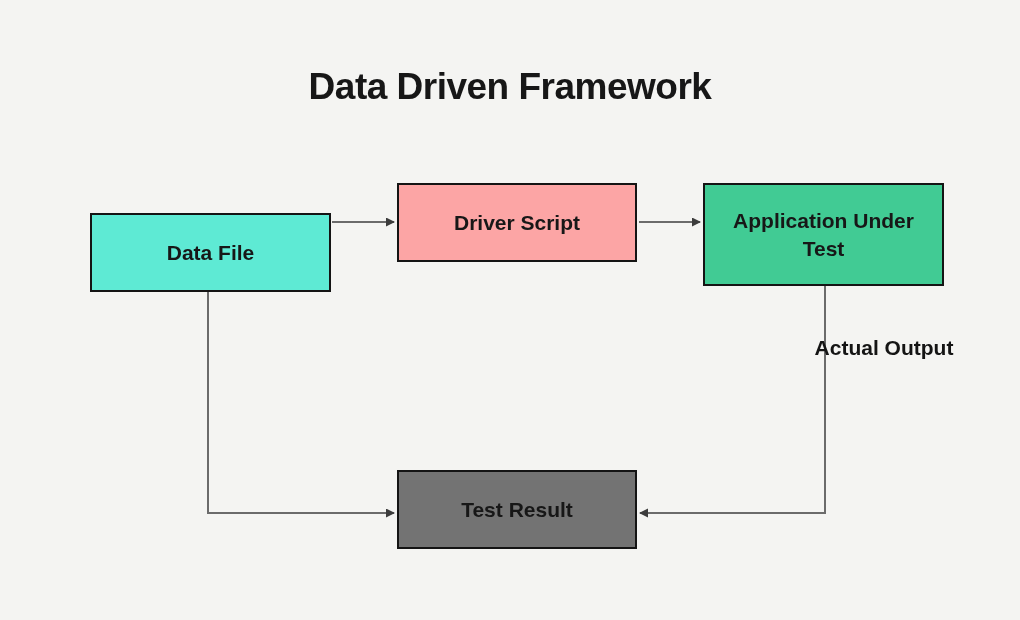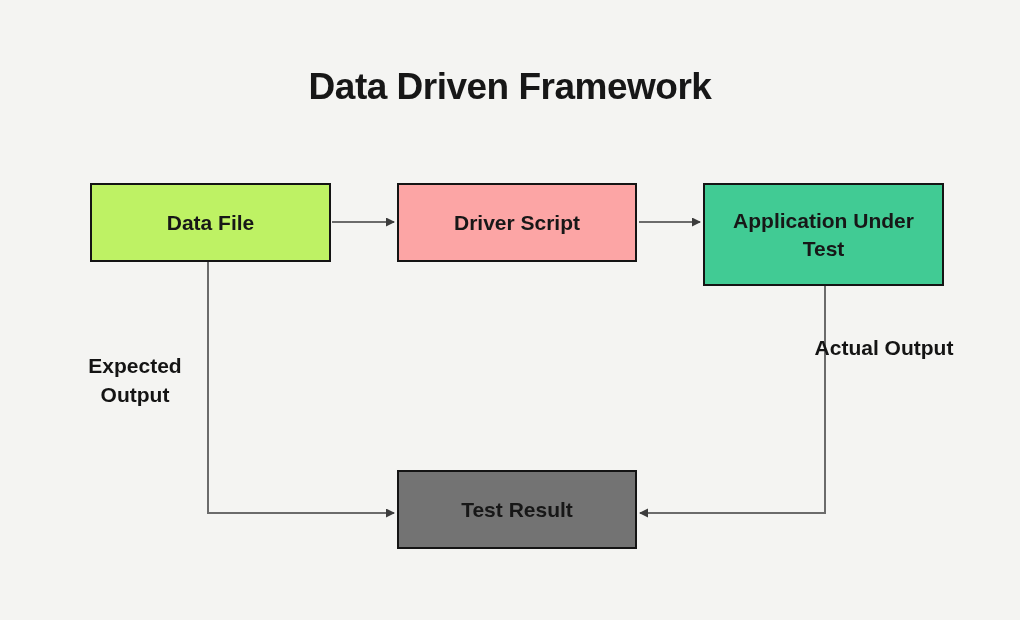--- a/index.html
+++ b/index.html
@@ -82,33 +82,32 @@
       <marker id="arrow" markerWidth="10" markerHeight="10" refX="8" refY="4.5" orient="auto" markerUnits="userSpaceOnUse">
         <path d="M0,0 L9,4.5 L0,9 z" fill="#3c3c3c"></path>
       </marker>
     </defs>
     <path class="connector" d="M332,222 L394,222" marker-end="url(#arrow)"></path>
     <path class="connector" d="M639,222 L700,222" marker-end="url(#arrow)"></path>
     <path class="connector" d="M208,262 L208,513 L394,513" marker-end="url(#arrow)"></path>
     <path class="connector" d="M825,262 L825,513 L640,513" marker-end="url(#arrow)"></path>
   </svg>
 
-  <div class="node node-data-file" style="background-color: #bef264;">
+  <div class="node node-data-file" style="background-color: #5eead4; margin-top: 30px;">
     <span>Data File</span>
   </div>
 
   <div class="node node-driver-script" style="background-color: #fca5a5;">
     <span>Driver Script</span>
   </div>
 
   <div class="node node-app-under-test" style="background-color: rgb(65, 203, 148);">
     <span>Application Under Test</span>
   </div>
 
   <div class="node node-test-result" style="background-color: #737373;">
     <span>Test Result</span>
   </div>
 
-  <div class="edge-label edge-label-expected">Expected Output</div>
 
   <div class="edge-label edge-label-actual">Actual Output</div>
 
 </div>
 
 </body></html>

